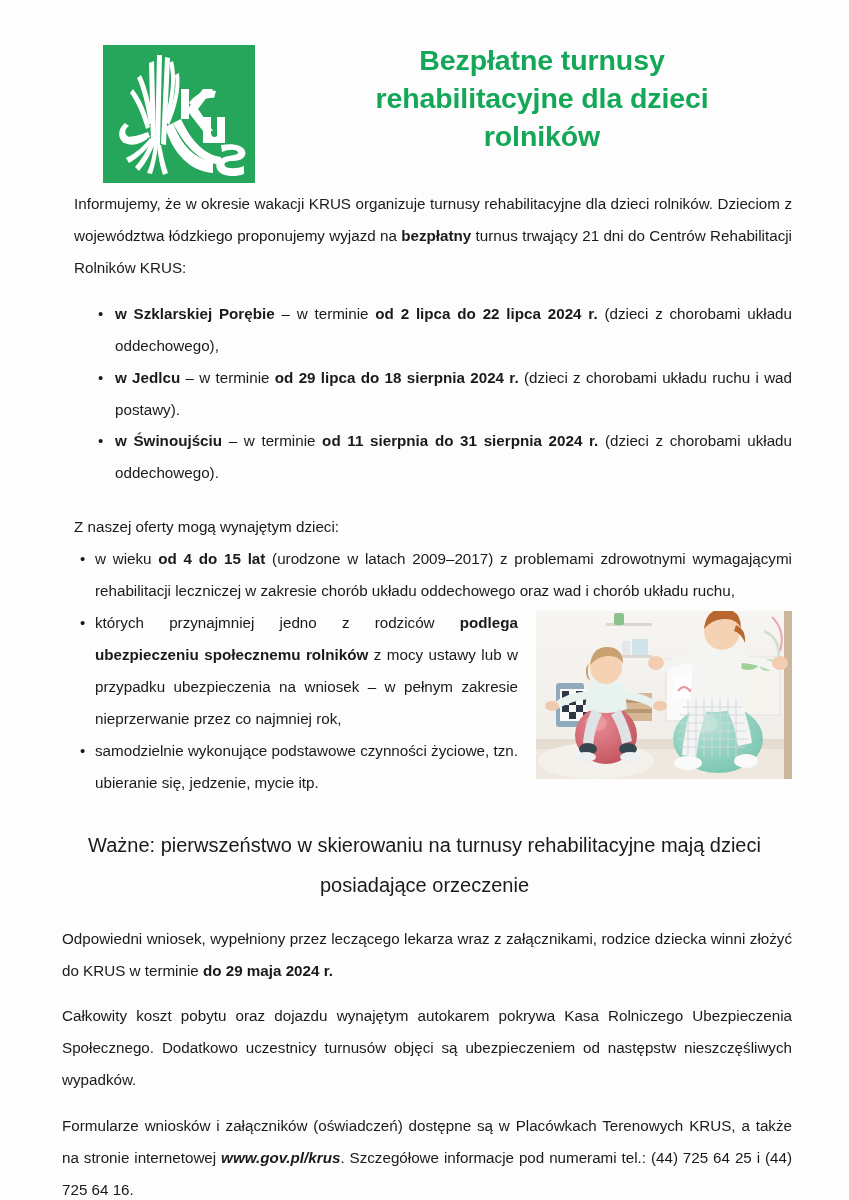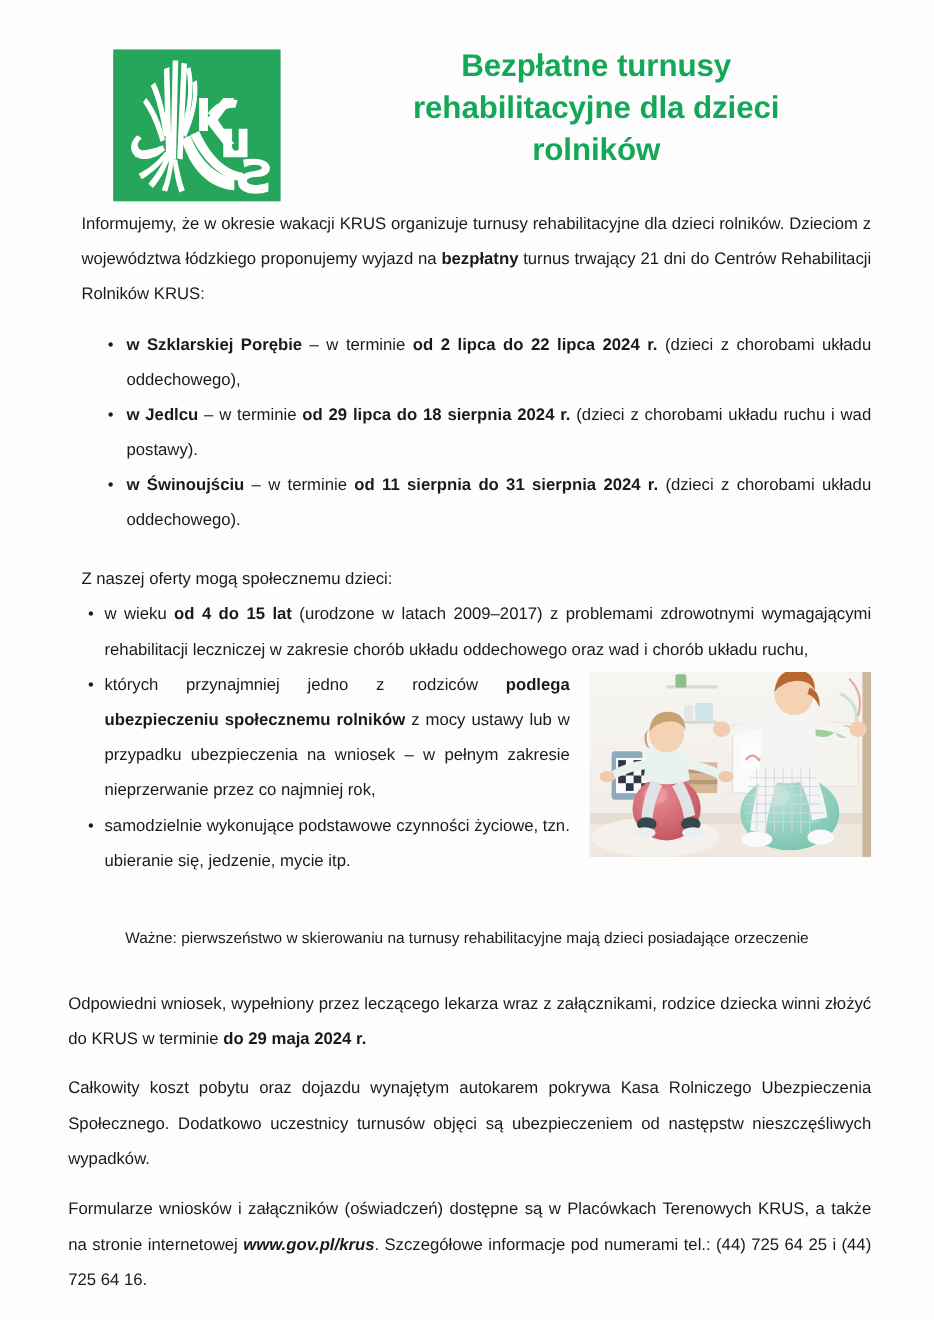--- a/index.html
+++ b/index.html
@@ -71,25 +71,25 @@
     text-align: justify;
     text-justify: inter-word;
   }
   p.para-lower {
     padding: 0 57px 0 62px;
   }
   .center {
     text-align: center;
   }
   .note {
-    font-size: 14px;
+    font-size: 20px;
     line-height: 2.0;
     text-align: center;
     padding: 0 60px;
-    margin: 17px;
+    margin: 4px;
   }
   b, strong { font-weight: bold; }
   i.www { font-style: italic; font-weight: bold; }
 
   ul.list {
     list-style: none;
     margin: 0;
     padding: 0;
   }
   ul.list li {
@@ -197,21 +197,21 @@
     <div class="spacer-sm"></div>
 
     <ul class="list list-a">
       <li><b>w Szklarskiej Porębie</b><span> – w terminie </span><b>od 2 lipca do 22 lipca 2024 r.</b><span> (dzieci z chorobami układu oddechowego),</span></li>
       <li><b>w Jedlcu</b><span> – w terminie </span><b>od 29 lipca do 18 sierpnia 2024 r.</b><span> (dzieci z chorobami układu ruchu i wad postawy).</span></li>
       <li><b>w Świnoujściu</b><span> – w terminie </span><b>od 11 sierpnia do 31 sierpnia 2024 r.</b><span> (dzieci z chorobami układu oddechowego).</span></li>
     </ul>
 
     <div class="spacer-md"></div>
 
-    <p class="para center">Z naszej oferty mogą społecznemu dzieci:</p>
+    <p class="para center">Z naszej oferty mogą wynajętym dzieci:</p>
 
     <ul class="list list-b">
       <li><span>w wieku </span><b>od 4 do 15 lat</b><span> (urodzone w latach 2009–2017) z problemami zdrowotnymi wymagającymi rehabilitacji leczniczej w zakresie chorób układu oddechowego oraz wad i chorób układu ruchu,</span></li>
 
       <li class="wrap">
         <div class="photo">
           <svg viewBox="0 0 256 168" xmlns="http://www.w3.org/2000/svg" aria-hidden="true">
             <defs>
               <linearGradient id="wall" x1="0" y1="0" x2="0" y2="1">
                 <stop offset="0%" stop-color="#f7f5f2"></stop>

